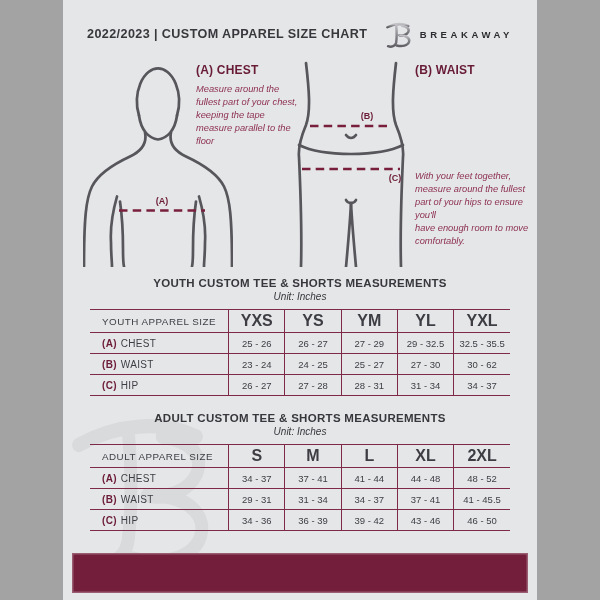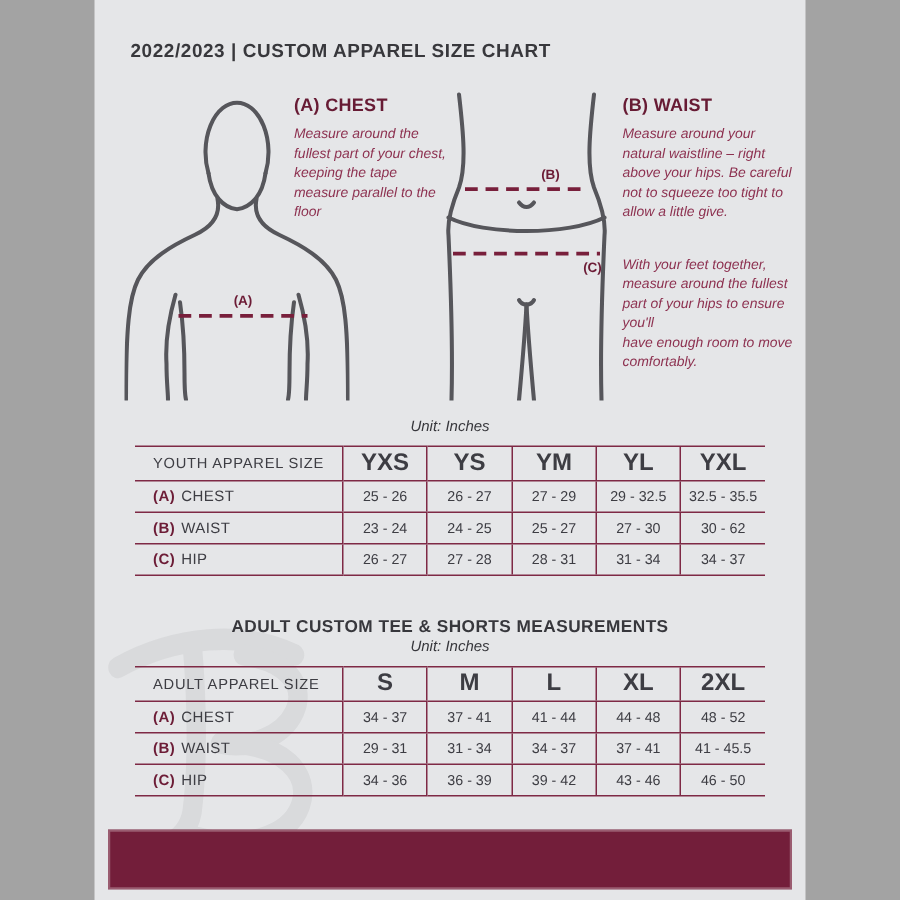--- a/index.html
+++ b/index.html
@@ -64,20 +64,38 @@
 
     <svg class="watermark" viewBox="0 0 40 40" preserveAspectRatio="none">
       <path d="M2,10 C12,5 24,4 33,8"></path>
       <path d="M15,6 C16,16 16,26 15,33 C14,38 8,40 3,38"></path>
       <path d="M24,8 C32,9 35,13 33,17 C31,21 25,23 20,22"></path>
       <path d="M21,22 C31,22 36,27 34,32 C32,37 24,39 16,37"></path>
     </svg>
 
     <div class="header">
       <div class="header-title">2022/2023  |  CUSTOM APPAREL SIZE CHART</div>
+      <div class="brand">
+        <svg class="brand-logo" viewBox="0 0 40 40">
+          <defs>
+            <linearGradient id="lg" x1="0" y1="0" x2="0" y2="1">
+              <stop offset="0" stop-color="#c3c3c7"></stop>
+              <stop offset="0.5" stop-color="#85858a"></stop>
+              <stop offset="1" stop-color="#606065"></stop>
+            </linearGradient>
+          </defs>
+          <g fill="none" stroke="url(#lg)" stroke-width="3.6" stroke-linecap="round" stroke-linejoin="round">
+            <path d="M2,10 C12,5 24,4 33,8"></path>
+            <path d="M15,6 C16,16 16,26 15,33 C14,38 8,40 3,38"></path>
+            <path d="M24,8 C32,9 35,13 33,17 C31,21 25,23 20,22"></path>
+            <path d="M21,22 C31,22 36,27 34,32 C32,37 24,39 16,37"></path>
+          </g>
+        </svg>
+        <span class="brand-name">BREAKAWAY</span>
+      </div>
     </div>
 
     <svg class="fig fig-torso" viewBox="0 0 150 206">
       <g class="outline">
         <path d="M56,55 A21,33 0 1 1 94,55"></path>
         <path d="M56,55 C58,70 66,78 75,79 C84,78 92,70 94,55"></path>
         <path d="M62,72 C64,82 60,90 47,96 C32,103 16,112 9,126 C3,138 1,158 1,206"></path>
         <path d="M88,72 C86,82 90,90 103,96 C118,103 134,112 141,126 C147,138 149,158 149,206"></path>
         <path d="M34,136 C30,150 27,166 28,182 C28,194 29,201 29,206"></path>
         <path d="M37,141 C39,155 40,172 40,188 C40,196 40,202 41,206"></path>
@@ -104,29 +122,29 @@
       <text class="marker" x="100" y="120" text-anchor="middle">(C)</text>
     </svg>
 
     <div class="guide-block guide-chest">
       <div class="guide-heading">(A) CHEST</div>
       <div class="guide-body">Measure around the fullest part of your chest, keeping the tape measure parallel to the floor</div>
     </div>
 
     <div class="guide-block guide-waist">
       <div class="guide-heading">(B) WAIST</div>
-      <div class="guide-body">Measure around your natural waistline – right above your hips. Be careful not to squeeze too tight to allow a little give.</div>
     </div>
 
     <div class="guide-block guide-hips">
       <div class="guide-body">With your feet together, measure around the fullest part of your hips to ensure you'll
 have enough room to move comfortably.</div>
     </div>
 
     <div class="table-block youth">
+      <div class="table-title">YOUTH CUSTOM TEE &amp; SHORTS MEASUREMENTS</div>
       <div class="table-unit">Unit: Inches</div>
       <table class="size-grid">
           <colgroup>
             <col style="width: 33%;">
             <col style="width: 13.4%;">
             <col style="width: 13.4%;">
             <col style="width: 13.4%;">
             <col style="width: 13.4%;">
             <col style="width: 13.4%;">
           </colgroup>

